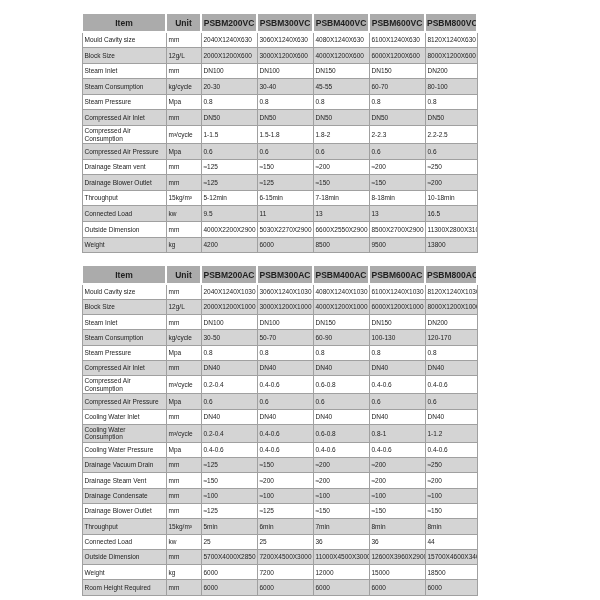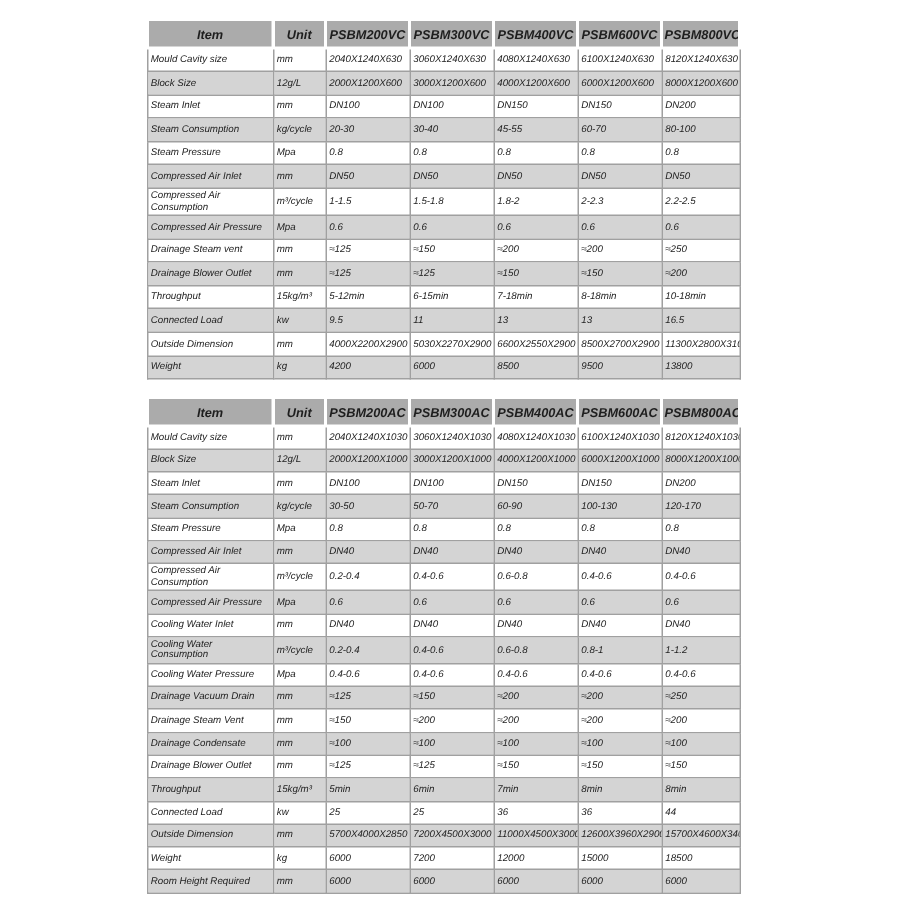--- a/index.html
+++ b/index.html
@@ -7,22 +7,22 @@
     --row-alt:#d4d4d4;
     --border:#a0a0a0;
     --text:#222222;
   }
   html,body{margin:0;padding:0;}
   body{
     width:600px;height:600px;background:#ffffff;position:relative;
     font-family:"Liberation Sans", sans-serif;overflow:hidden;
   }
   table.spec-table{
-    position:absolute;left:97px;width:395px;
-    border-collapse:collapse;table-layout:fixed;font-style:italic;
+    position:absolute;left:81px;width:395px;
+    border-collapse:collapse;table-layout:fixed;
   }
   #table-vc{top:12px;}
   #table-ac{top:264px;}
   .spec-table th{
     background:var(--header-bg);
     border:2px solid #ffffff;
     font-size:8.5px;font-weight:bold;color:#1e1e1e;
     height:17px;text-align:center;padding:0 1px;
     overflow:hidden;white-space:nowrap;
   }

